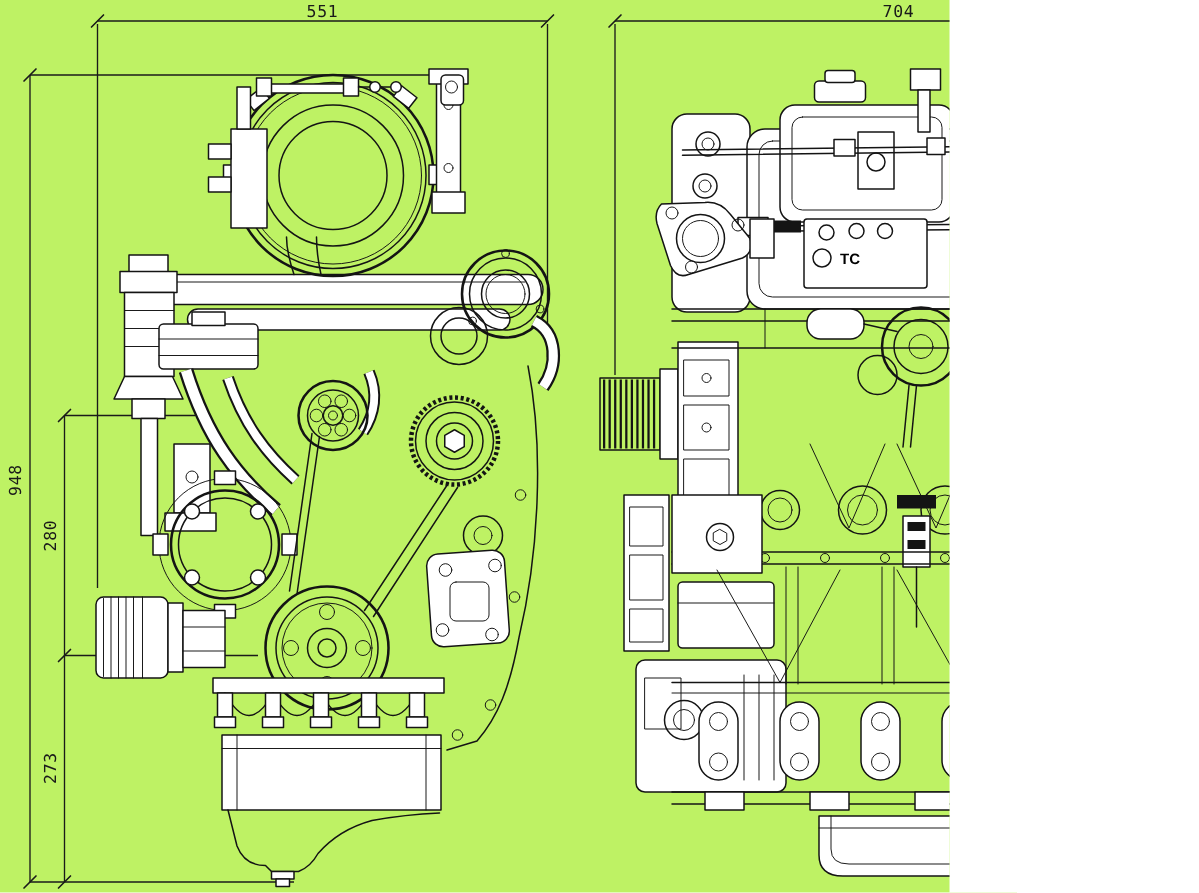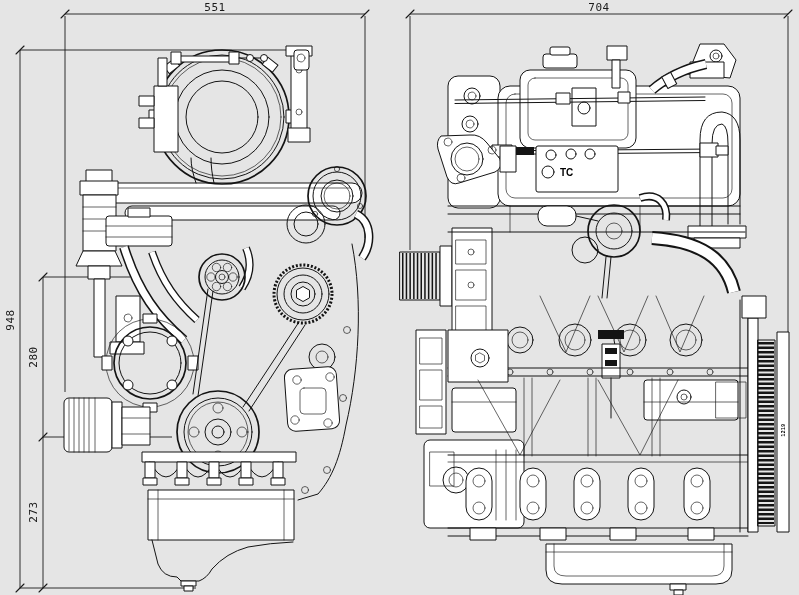--- a/index.html
+++ b/index.html
@@ -1,16 +1,16 @@
 <!DOCTYPE html>
 <html><head>
 <meta charset="utf-8">
 <style>
   html,body{margin:0;padding:0;background:#fff;}
-  #stage{position:relative;width:799px;height:595px;background:#e5e5e5;overflow:hidden;
+  #stage{position:relative;width:633px;height:595px;background:#bef264;overflow:hidden;
          font-family:"DejaVu Sans Mono","Liberation Mono",monospace;}
   svg{display:block}
   .s  {fill:none;stroke:#141414;stroke-width:1;stroke-linecap:round;stroke-linejoin:round}
   .s2 {fill:none;stroke:#141414;stroke-width:1.7;stroke-linecap:round;stroke-linejoin:round}
   .t  {fill:none;stroke:#141414;stroke-width:.65;stroke-linecap:round;stroke-linejoin:round}
   .w  {fill:#ffffff;stroke:#141414;stroke-width:1;stroke-linejoin:round}
   .b  {fill:#141414;stroke:none}
   .dimln{fill:none;stroke:#1a1a1a;stroke-width:.9}
   .tick {fill:none;stroke:#1a1a1a;stroke-width:1.1;stroke-linecap:round}
   text.dim{font:11px "DejaVu Sans Mono",monospace;fill:#1a1a1a;letter-spacing:.5px}

